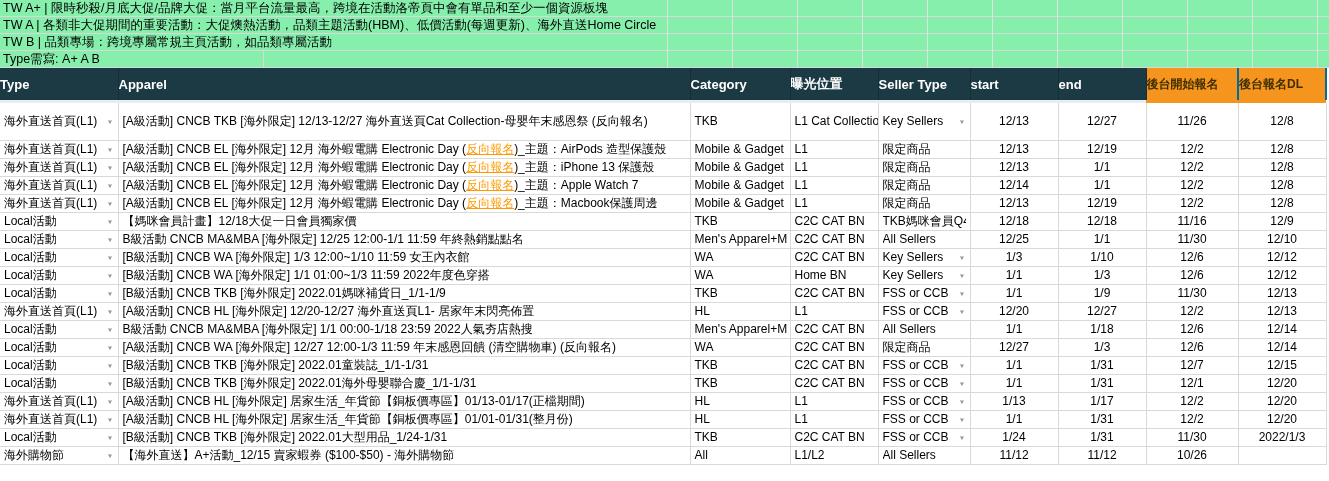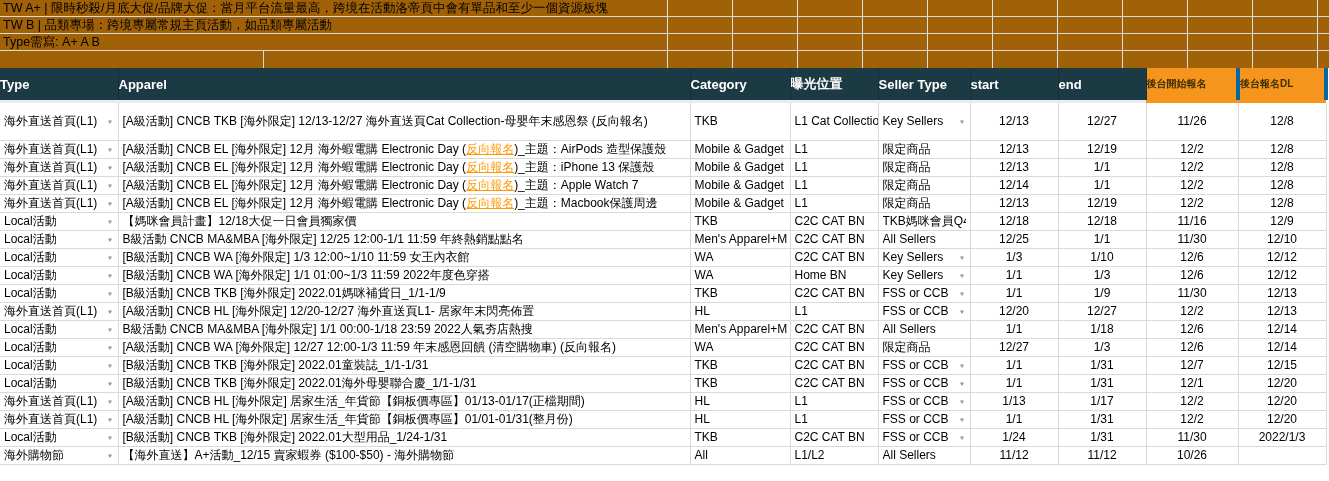--- a/index.html
+++ b/index.html
@@ -2,36 +2,36 @@
 <html><head>
 <meta charset="utf-8">
 <style>
   * { margin:0; padding:0; box-sizing:border-box; }
   html,body { background:#fff; }
   .wrap {
     width:1329px; height:481px; position:relative; overflow:hidden;
     background:#fff; font-family:"Liberation Sans", sans-serif; color:#000;
   }
   
-  .info-area { position:relative; width:1329px; height:68px; background:#a16207; }
+  .info-area { position:relative; width:1329px; height:68px; background:#86efac; }
   .info-row {
     height:17px; line-height:16px; font-size:12.5px; padding-left:3px;
     border-bottom:1px solid #d9d9d9; white-space:nowrap; overflow:hidden;
   }
   .vl { position:absolute; top:0; height:68px; width:1px; background:#e0e0e0; }
   .vl4 { top:51px; height:17px; background:#d9d9d9; }
   
   table.grid { border-collapse:collapse; table-layout:fixed; width:1326px; }
   .grid thead th {
     height:32px; background:#1c3a44; color:#fff; font-size:13px; font-weight:bold;
     text-align:left; vertical-align:middle; border-right:1px solid #13303a;
     overflow:hidden; white-space:nowrap;
   }
   .grid thead th.orange {
-    background:#f6951d; color:#3f2f00; border-right:4px solid #0369a1; font-size:10px;
+    background:#f6951d; color:#3f2f00; border-right:2px solid #0369a1; font-size:12px;
   }
   tr.gap-row td { height:3px; padding:0; background:#e9ecf2; border:none; }
   tr.gap-row td.gap-orange { background:#f6951d; }
   .grid tbody td {
     height:18px; font-size:12px; vertical-align:middle;
     border-right:1px solid #d9d9d9; border-bottom:1px solid #d9d9d9;
     padding:0 4px; white-space:nowrap; overflow:hidden; background:#fff;
   }
   .grid tbody tr.tall td { height:37px; }
   td.c { text-align:center; }
@@ -42,20 +42,21 @@
   .arrow { flex:0 0 auto; font-size:7px; color:#999; margin-left:3px; transform:scaleY(.9); }
   .hl { color:#ff9900;text-decoration:underline; }
 </style>
 </head>
 <body>
 
 <div class="wrap">
 
   <div class="info-area">
     <div class="info-row">TW A+ | 限時秒殺/月底大促/品牌大促：當月平台流量最高，跨境在活動洛帝頁中會有單品和至少一個資源板塊</div>
+    <div class="info-row">TW A | 各類非大促期間的重要活動：大促燠熱活動，品類主題活動(HBM)、低價活動(每週更新)、海外直送Home Circle</div>
     <div class="info-row">TW B | 品類專場：跨境專屬常規主頁活動，如品類專屬活動</div>
     <div class="info-row">Type需寫: A+ A B</div>
     <i class="vl vl4" style="left:263px"></i>
     <i class="vl" style="left:667px"></i>
     <i class="vl" style="left:732px"></i>
     <i class="vl" style="left:797px"></i>
     <i class="vl" style="left:862px"></i>
     <i class="vl" style="left:927px"></i>
     <i class="vl" style="left:992px"></i>
     <i class="vl" style="left:1057px"></i>

